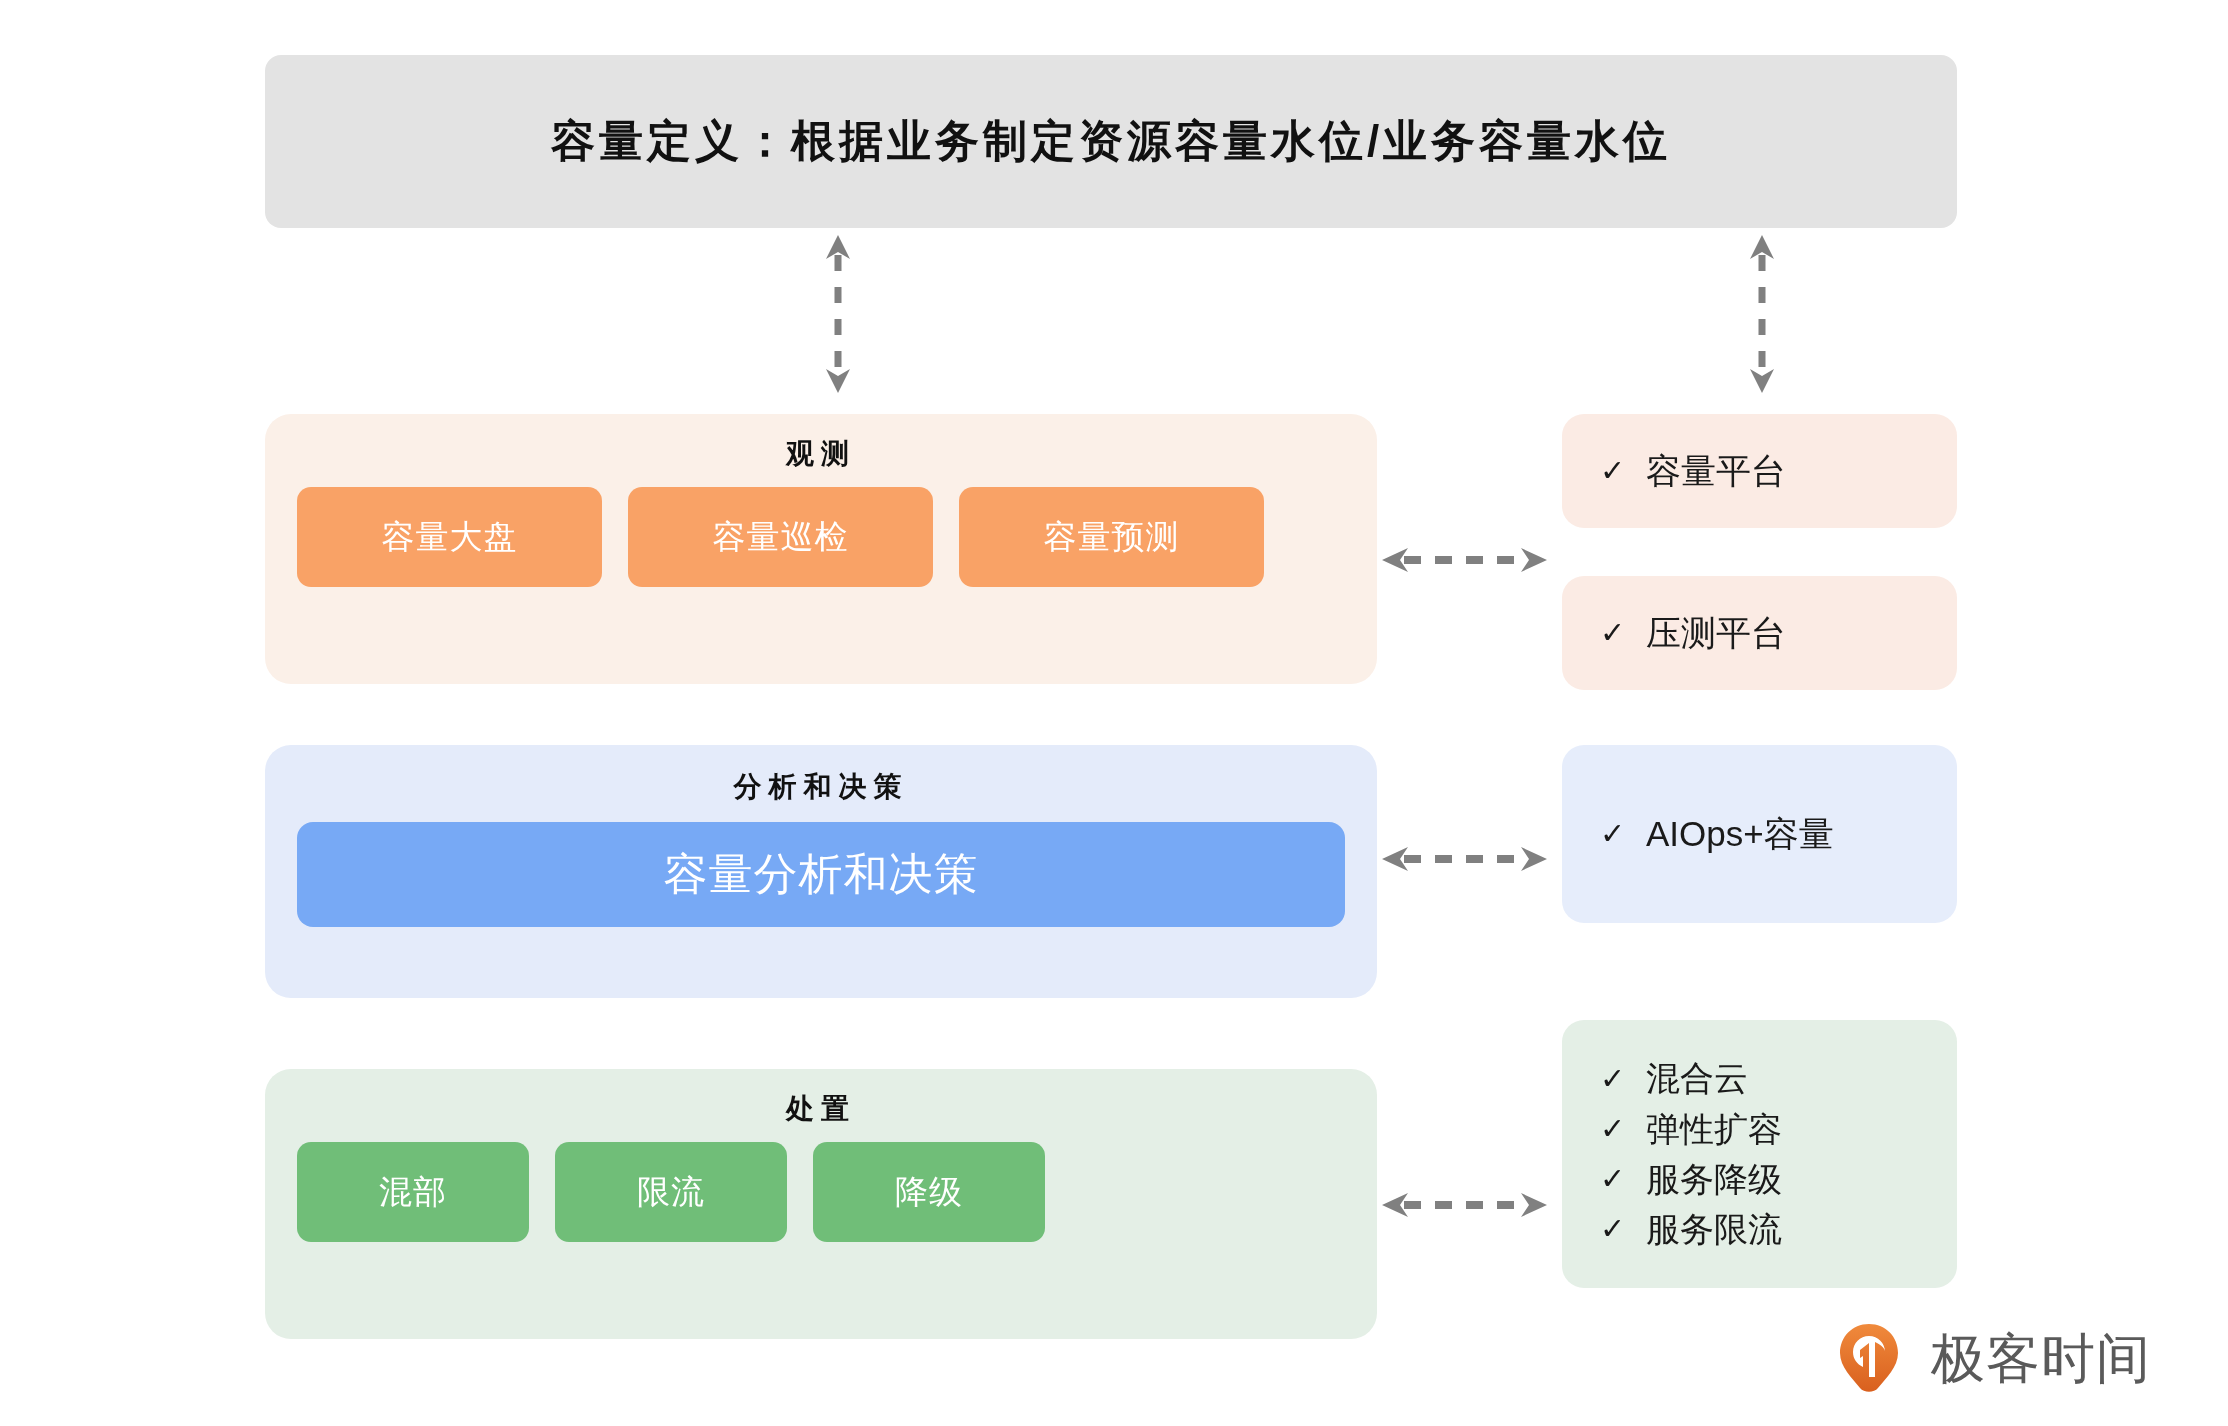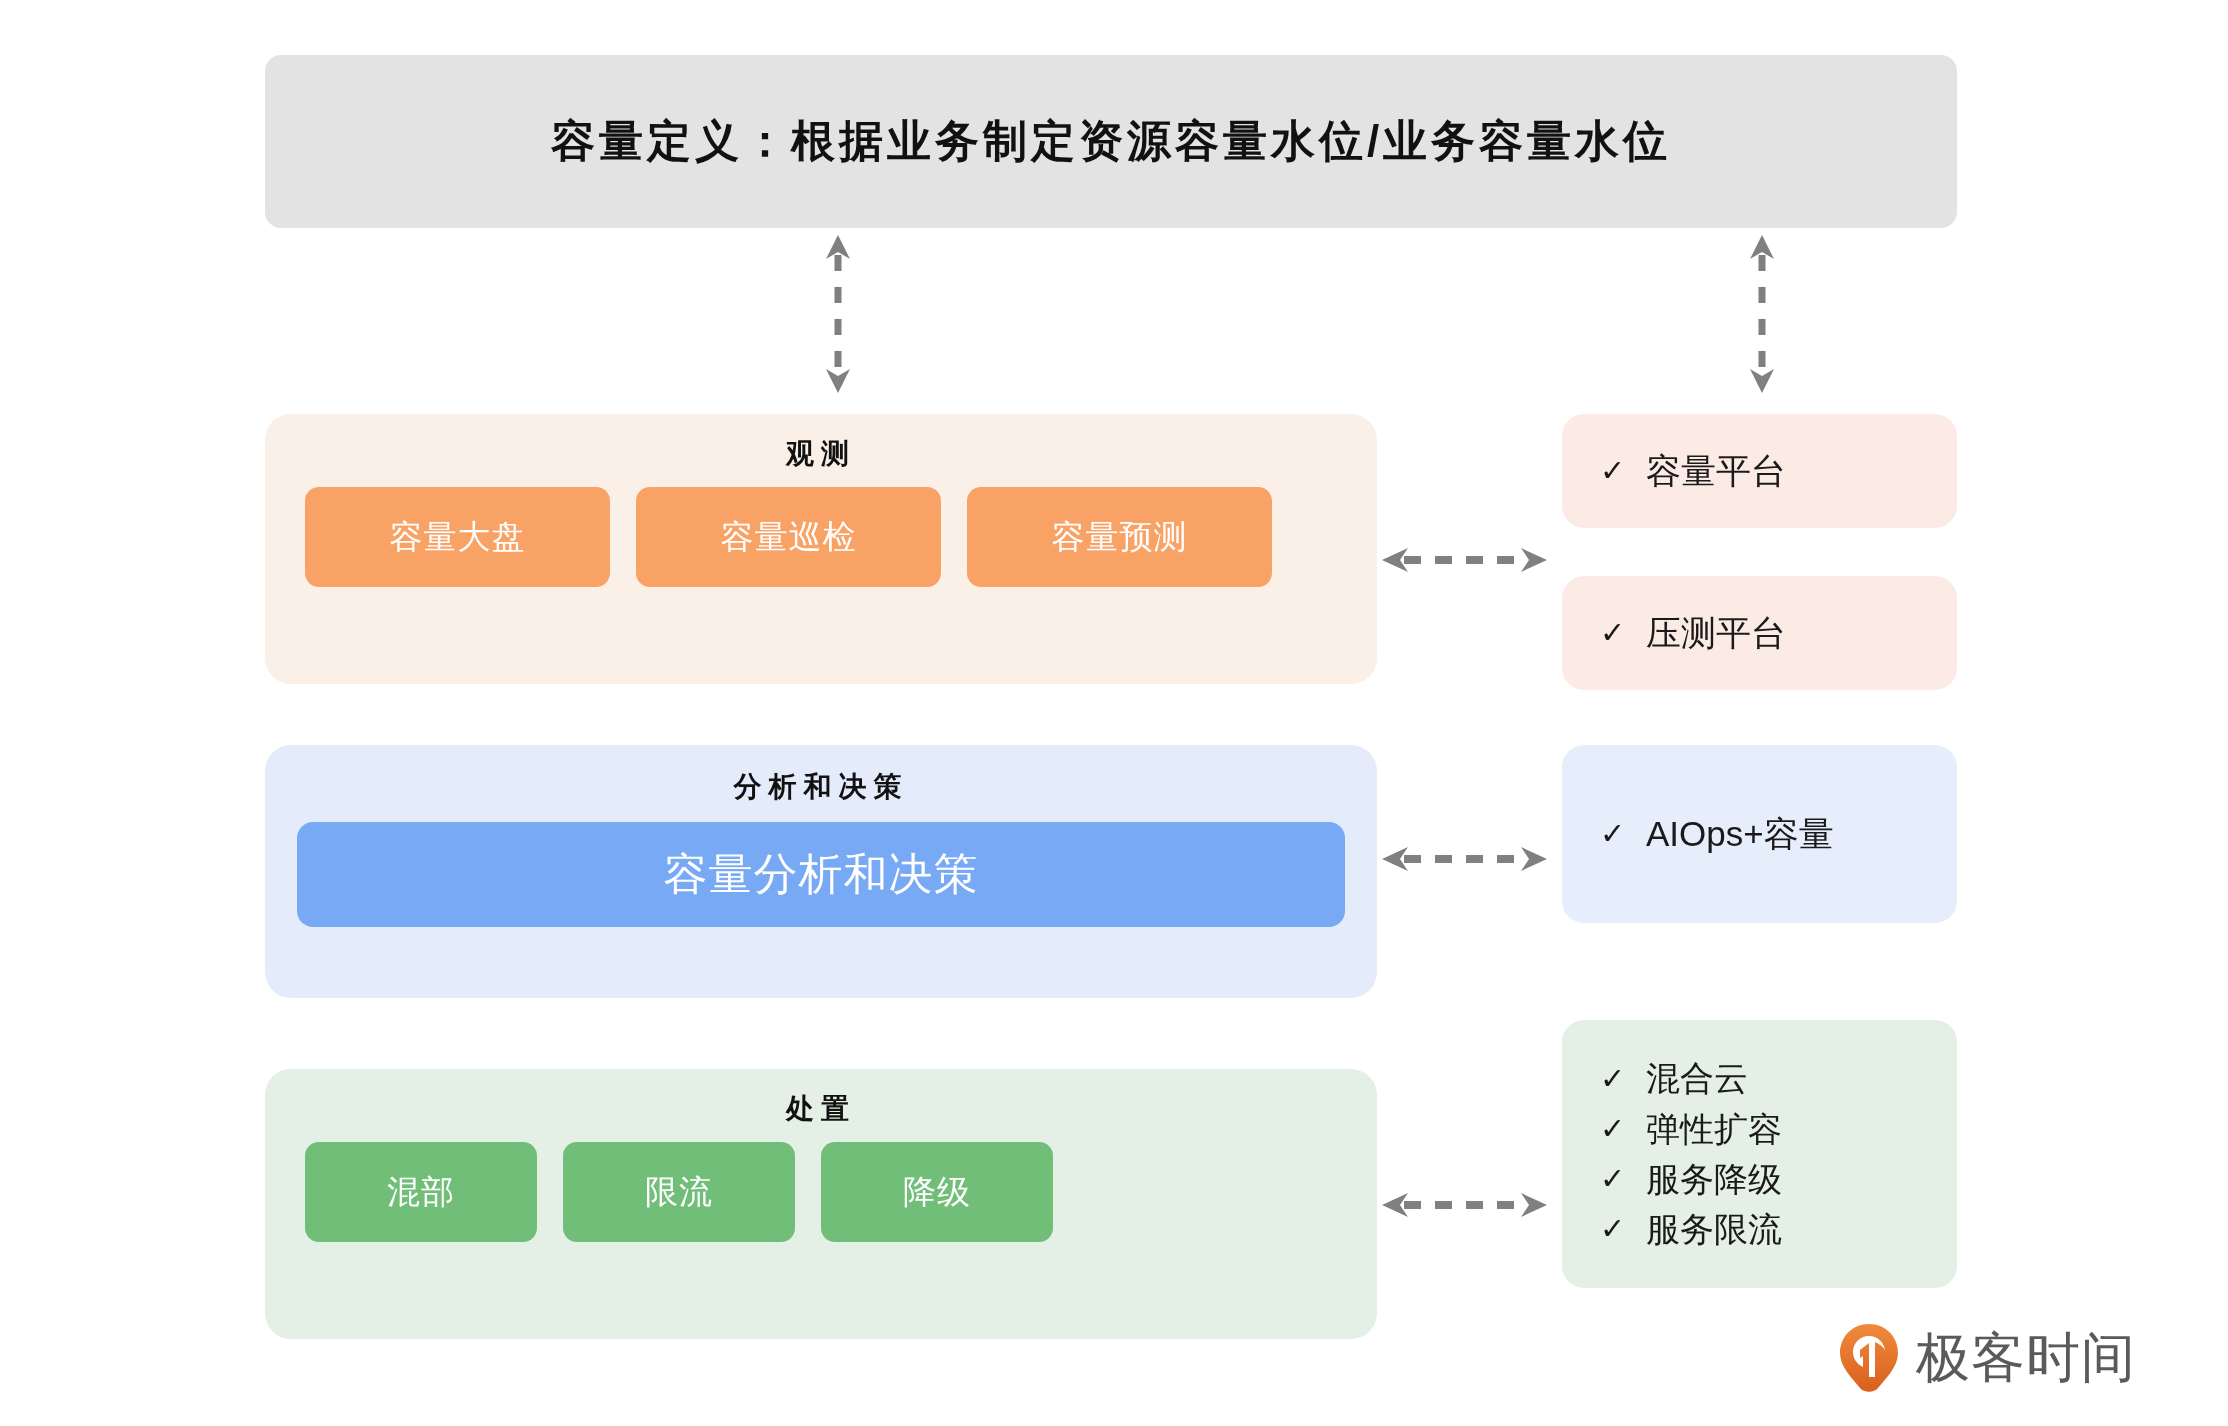--- a/index.html
+++ b/index.html
@@ -78,21 +78,21 @@
     margin-top: 22px;
     line-height: 1.25;
   }
   .panel-ana .panel-title { margin-top: 24px; }
   .panel-disp .panel-title { margin-top: 22px; }
 
   .chip-row {
     display: flex;
     justify-content: flex-start;
     gap: 26px;
-    padding: 0 40px;
+    padding: 0 32px;
     margin-top: 16px;
   }
   .chip {
     border-radius: 14px;
     display: flex;
     align-items: center;
     justify-content: center;
     color: #ffffff;
     font-size: 33px;
     letter-spacing: 1px;
@@ -155,21 +155,22 @@
     width: 26px;
     display: inline-block;
   }
 
   
   .logo {
     position: absolute;
     left: 1838px;
     top: 1322px;
     display: flex;
-    gap: 16px;
+    align-items: center;
+    gap: 31px;
   }
   .logo-text {
     font-size: 54px;
     color: #5A5A5A;
     letter-spacing: 1px;
     font-weight: 500;
   }
 </style>
 </head>
 <body>

